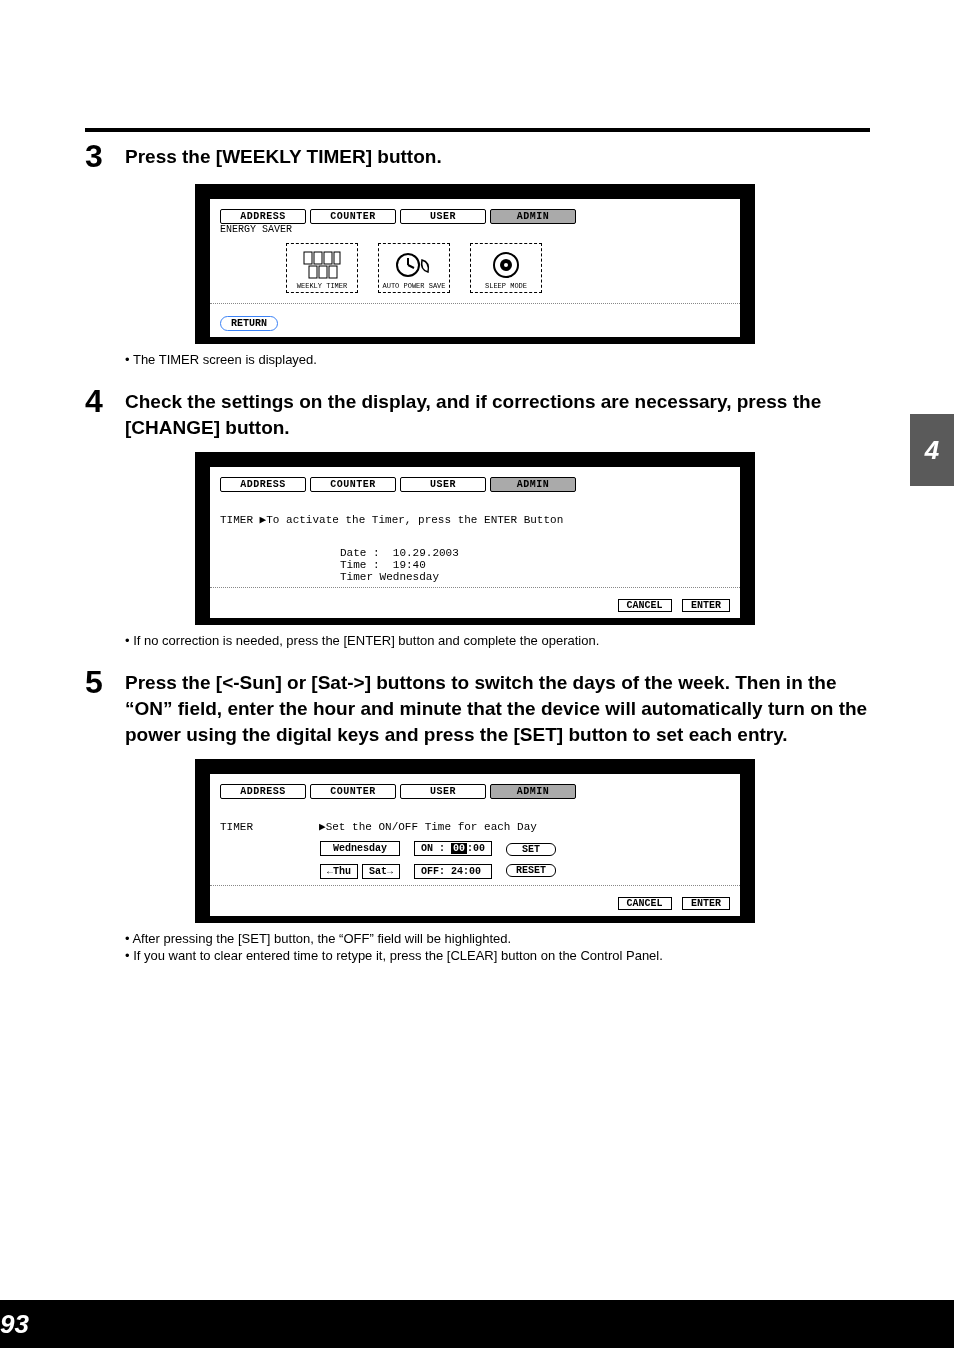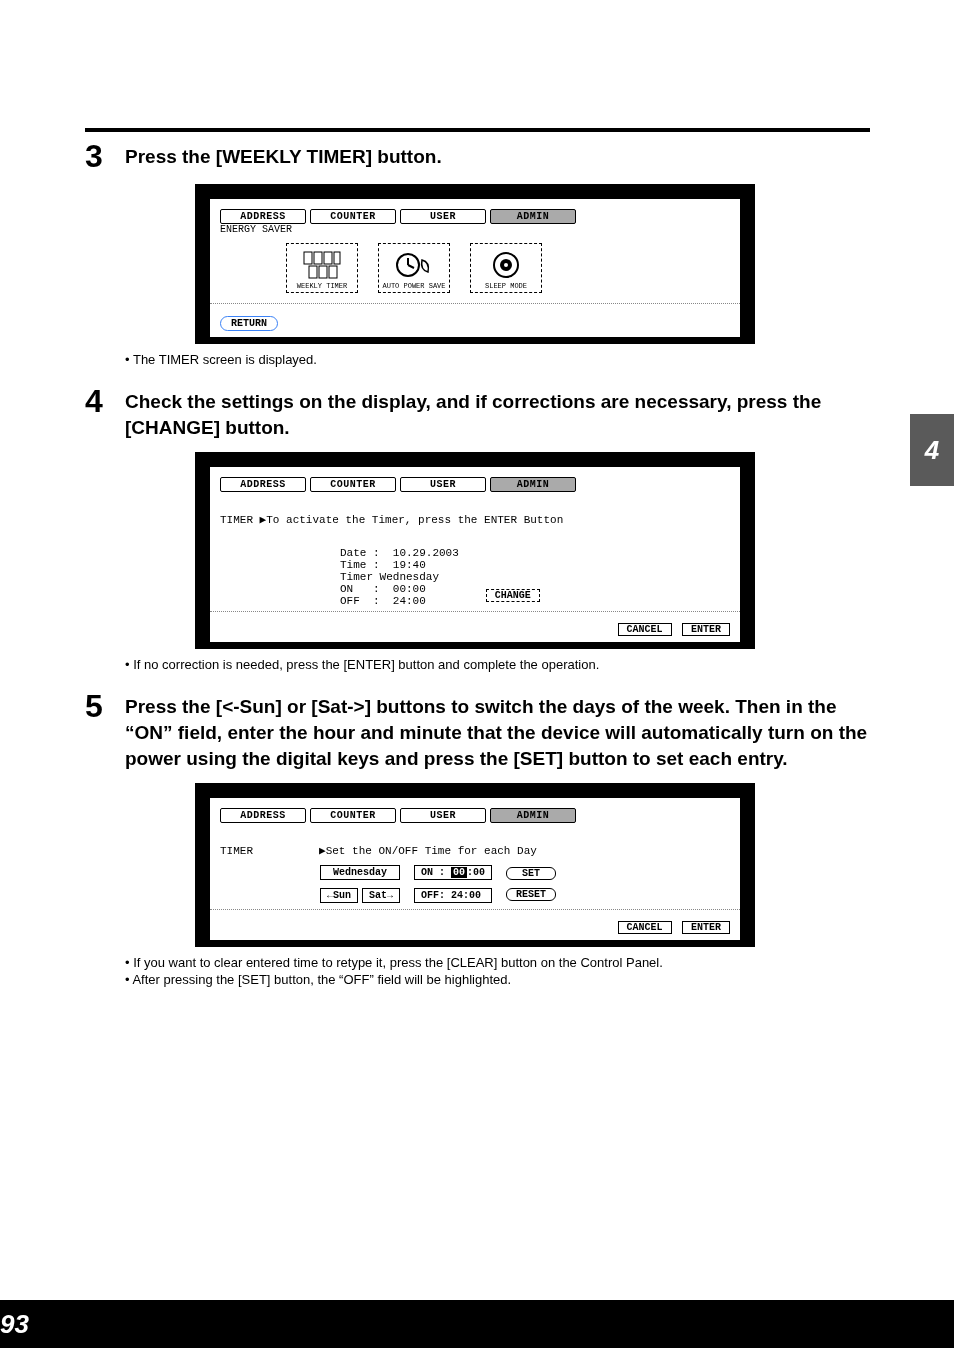--- a/index.html
+++ b/index.html
@@ -127,27 +127,20 @@
             <div class="tab">ADDRESS</div>
             <div class="tab">COUNTER</div>
             <div class="tab">USER</div>
             <div class="tab sel">ADMIN</div>
           </div>
           <div class="breadcrumb mono">TIMER  ▶To activate the Timer, press the ENTER Button</div>
           <div class="center-block mono">
             <div class="kv">Date :  10.29.2003</div>
             <div class="kv">Time :  19:40</div>
             <div class="kv">Timer Wednesday</div>
-            <div style="display:flex; align-items:center; gap:60px;">
-              <div>
-                <div class="kv">ON   :  00:00</div>
-                <div class="kv">OFF  :  24:00</div>
-              </div>
-              <span class="btn dashed">CHANGE</span>
-            </div>
           </div>
           <div class="dotted-sep"></div>
           <div class="row-right">
             <span class="btn">CANCEL</span>
             <span class="btn">ENTER</span>
           </div>
         </div>
       </div>
 
       <div class="bullets">
@@ -168,21 +161,21 @@
             <div class="tab">COUNTER</div>
             <div class="tab">USER</div>
             <div class="tab sel">ADMIN</div>
           </div>
           <div class="breadcrumb mono" style="white-space:pre;">TIMER          ▶Set the ON/OFF Time for each Day</div>
 
           <div class="timer-set">
             <div style="display:flex; flex-direction:column; gap:8px;">
               <span class="field" style="min-width:72px; text-align:center;">Wednesday</span>
               <div class="day-nav">
-                <span class="field">←Sun</span>
+                <span class="field">←Thu</span>
                 <span class="field">Sat→</span>
               </div>
             </div>
             <div style="display:flex; flex-direction:column; gap:8px;">
               <span class="field">
                 <span>ON :</span>
                 <span class="inv">00</span><span>:00</span>
               </span>
               <span class="field">OFF: 24:00</span>
             </div>
@@ -194,22 +187,22 @@
 
           <div class="dotted-sep"></div>
           <div class="row-right">
             <span class="btn">CANCEL</span>
             <span class="btn">ENTER</span>
           </div>
         </div>
       </div>
 
       <div class="bullets">
+        <div class="b">After pressing the [SET] button, the “OFF” field will be highlighted.</div>
         <div class="b">If you want to clear entered time to retype it, press the [CLEAR] button on the Control Panel.</div>
-        <div class="b">After pressing the [SET] button, the “OFF” field will be highlighted.</div>
       </div>
     </div>
 
   </div>
 
   <div class="footer">
     <span>93</span>
   </div>
 </div>
 

